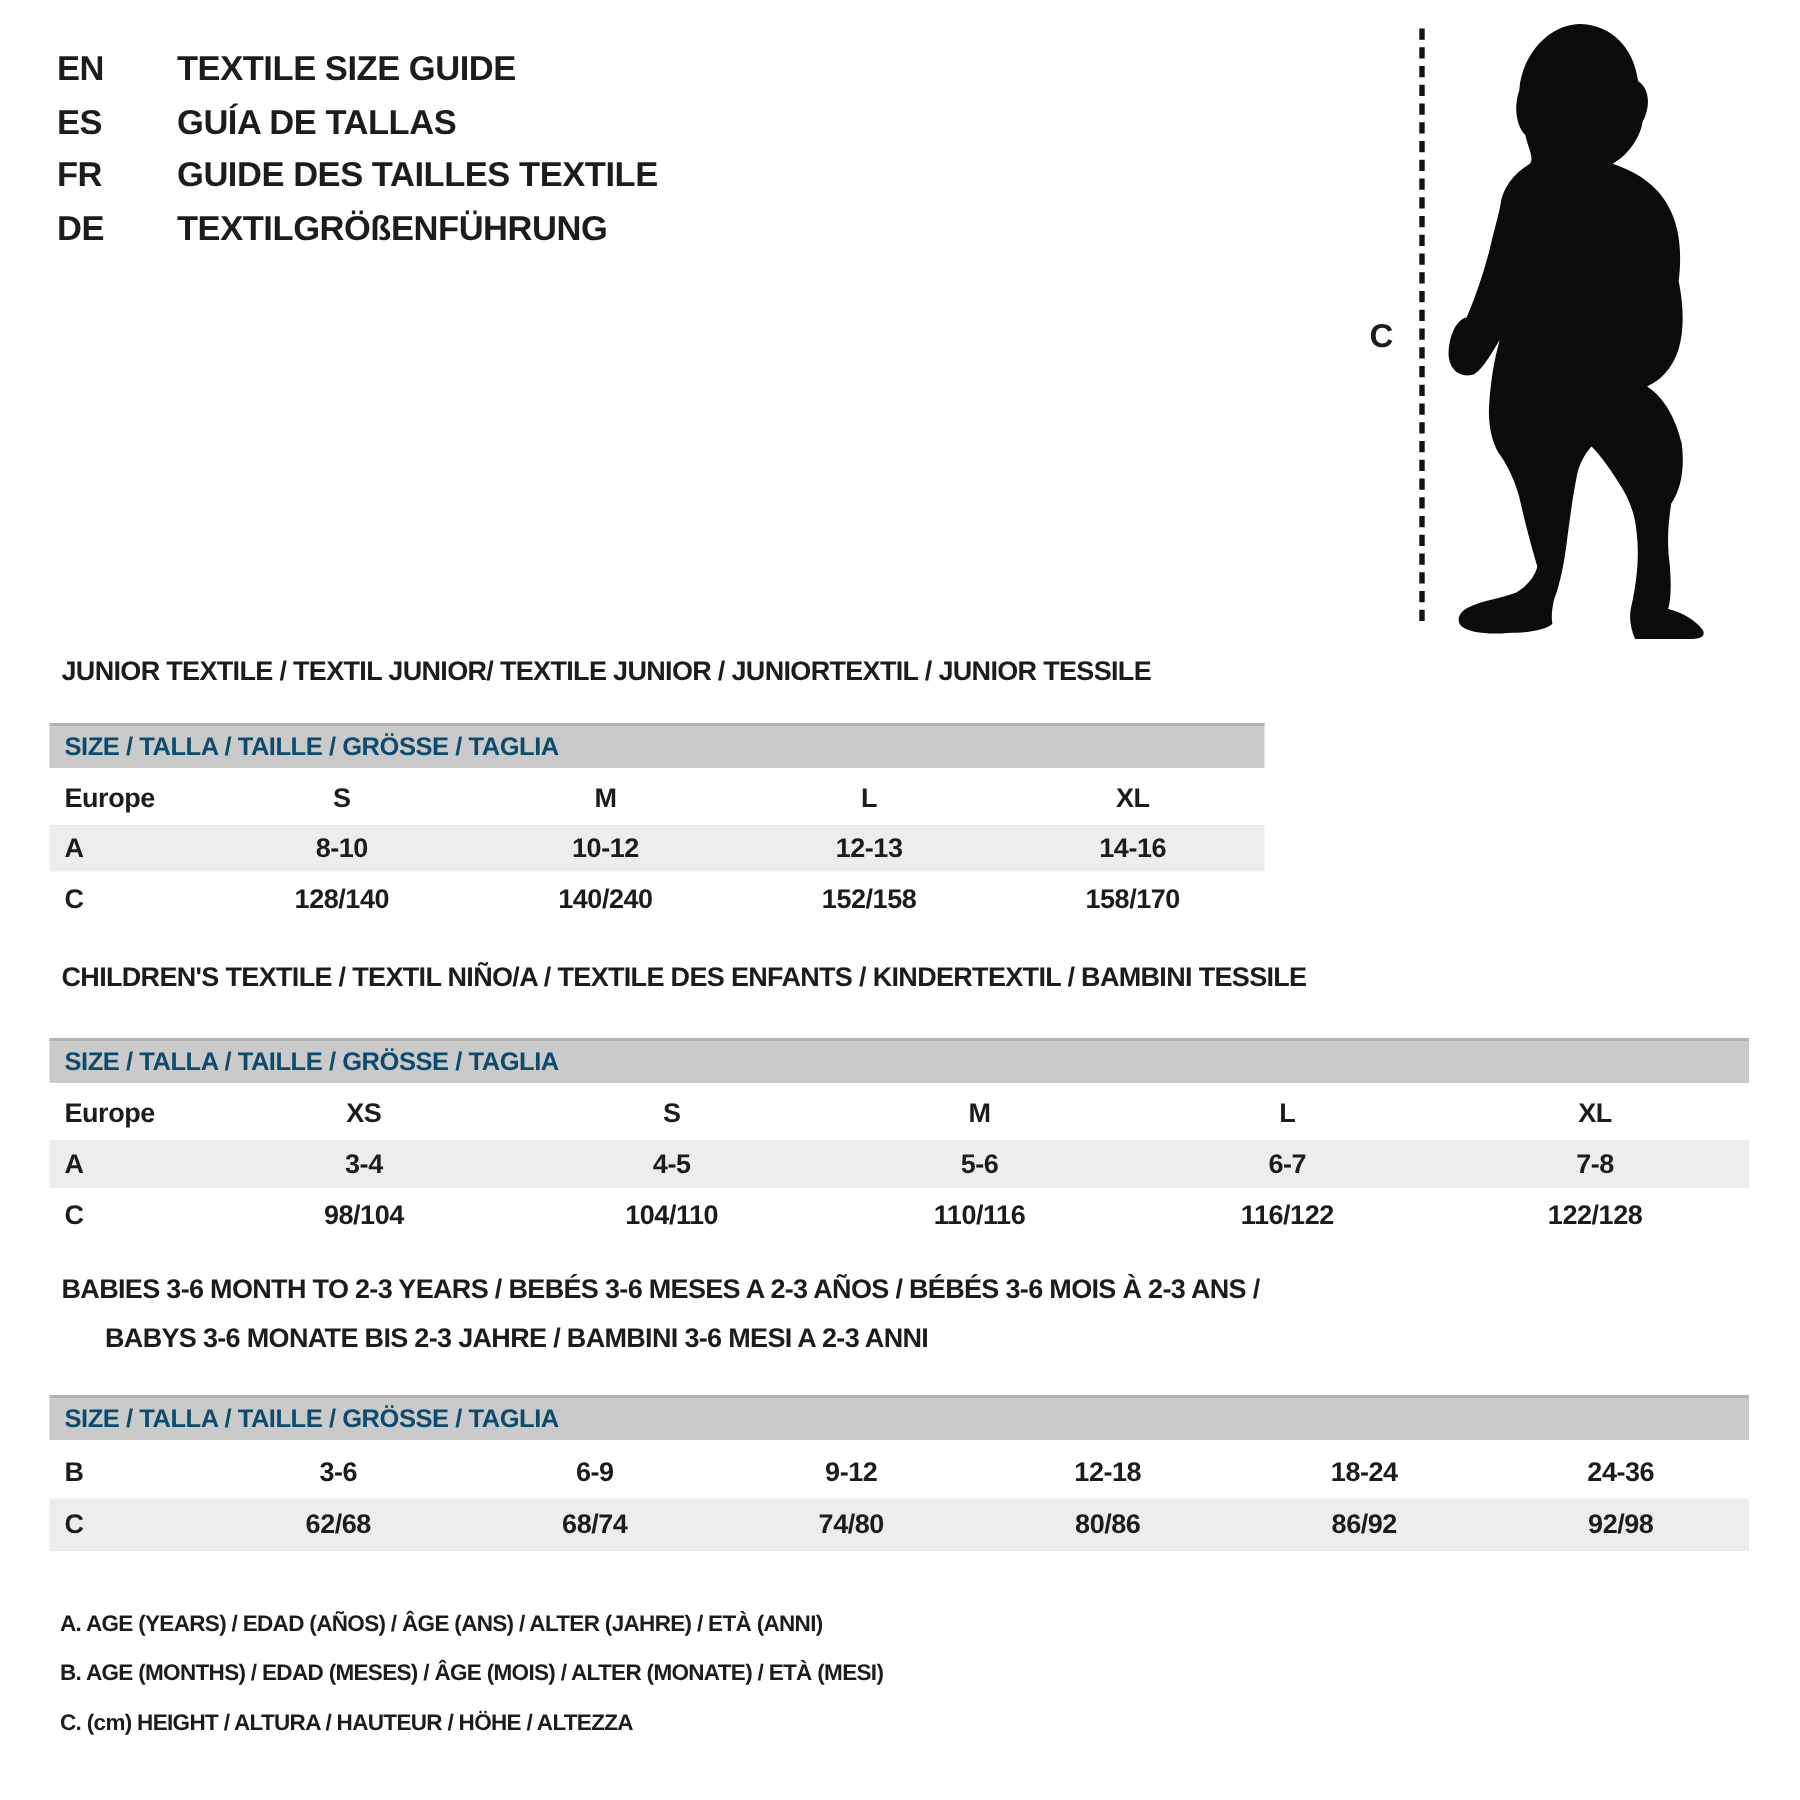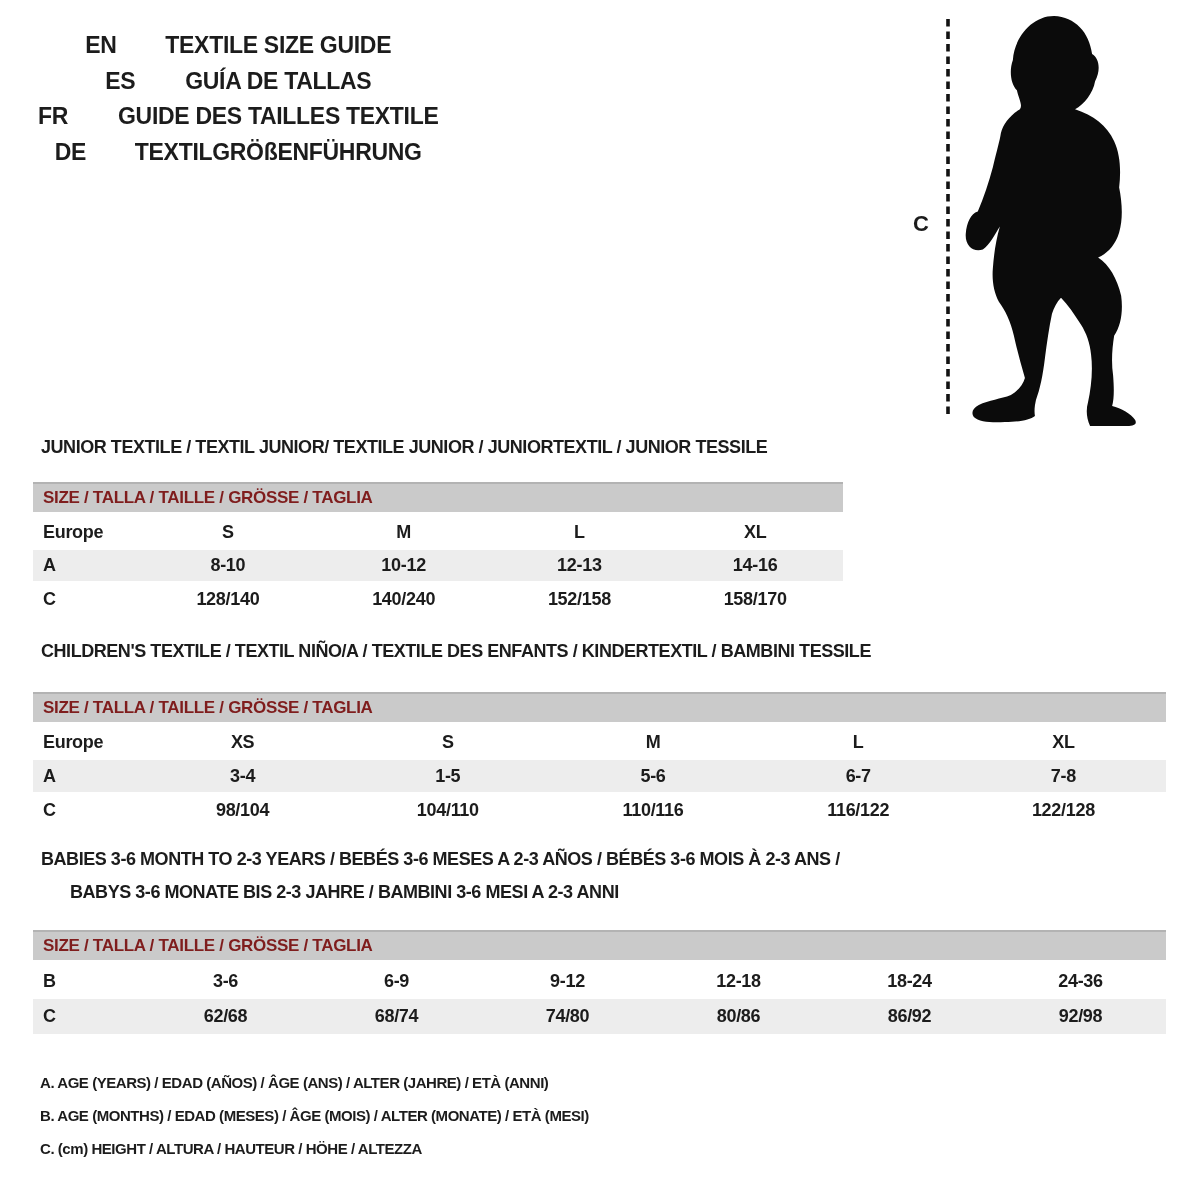--- a/index.html
+++ b/index.html
@@ -3,34 +3,34 @@
 <meta charset="utf-8">
 <style>
   html,body{margin:0;padding:0;background:#fff;}
   .page{
     position:relative;width:1200px;height:1200px;background:#ffffff;
     font-family:"Liberation Sans", sans-serif;color:#1c1c1c;overflow:hidden;
   }
   
   .lang-block{position:absolute;left:38px;top:28px;}
   .lang-row{display:flex;height:35.5px;align-items:center;
-    font-size:23px;font-weight:bold;letter-spacing:-0.3px;white-space:nowrap;justify-content:center;}
+    font-size:23px;font-weight:bold;letter-spacing:-0.3px;white-space:nowrap;}
   .lang-code{width:80px;}
   
   .figure{position:absolute;left:900px;top:0;width:270px;height:440px;}
   .c-label{position:absolute;left:13px;top:211px;font-size:22px;font-weight:bold;}
   .dash-svg{position:absolute;left:44px;top:17px;}
   .kid-svg{position:absolute;left:56px;top:12px;}
   
   .section-title{position:absolute;left:41px;font-size:18px;font-weight:bold;
     letter-spacing:-0.45px;white-space:nowrap;}
   
   .size-table{position:absolute;left:33px;}
   .band{background:#cacaca;height:28px;line-height:28px;font-size:17px;font-weight:bold;
-    color:#7f1d1d;padding-left:10px;border-top:2px solid #b3b3b3;margin-bottom:3px;
+    color:#0c4a6e;padding-left:10px;border-top:2px solid #b3b3b3;margin-bottom:3px;
     letter-spacing:-0.3px;}
   .trow{display:grid;align-items:center;font-size:18px;font-weight:bold;
     letter-spacing:-0.3px;}
   .trow.shaded{background:#ededed;}
   .tlabel{padding-left:10px;text-align:left;}
   .tval{text-align:center;}
   
   .footnotes{position:absolute;left:40px;top:1066px;}
   .footnote{font-size:15px;font-weight:bold;line-height:33px;letter-spacing:-0.45px;
     white-space:nowrap;}
@@ -144,21 +144,21 @@
           <div class="tlabel">Europe</div>
           <div class="tval">XS</div>
           <div class="tval">S</div>
           <div class="tval">M</div>
           <div class="tval">L</div>
           <div class="tval">XL</div>
         </div>
         <div class="trow shaded" style="grid-template-columns: 107px repeat(5, 1fr); height: 32px;">
           <div class="tlabel">A</div>
           <div class="tval">3-4</div>
-          <div class="tval">1-5</div>
+          <div class="tval">4-5</div>
           <div class="tval">5-6</div>
           <div class="tval">6-7</div>
           <div class="tval">7-8</div>
         </div>
         <div class="trow" style="grid-template-columns: 107px repeat(5, 1fr); height: 36px;">
           <div class="tlabel">C</div>
           <div class="tval">98/104</div>
           <div class="tval">104/110</div>
           <div class="tval">110/116</div>
           <div class="tval">116/122</div>

